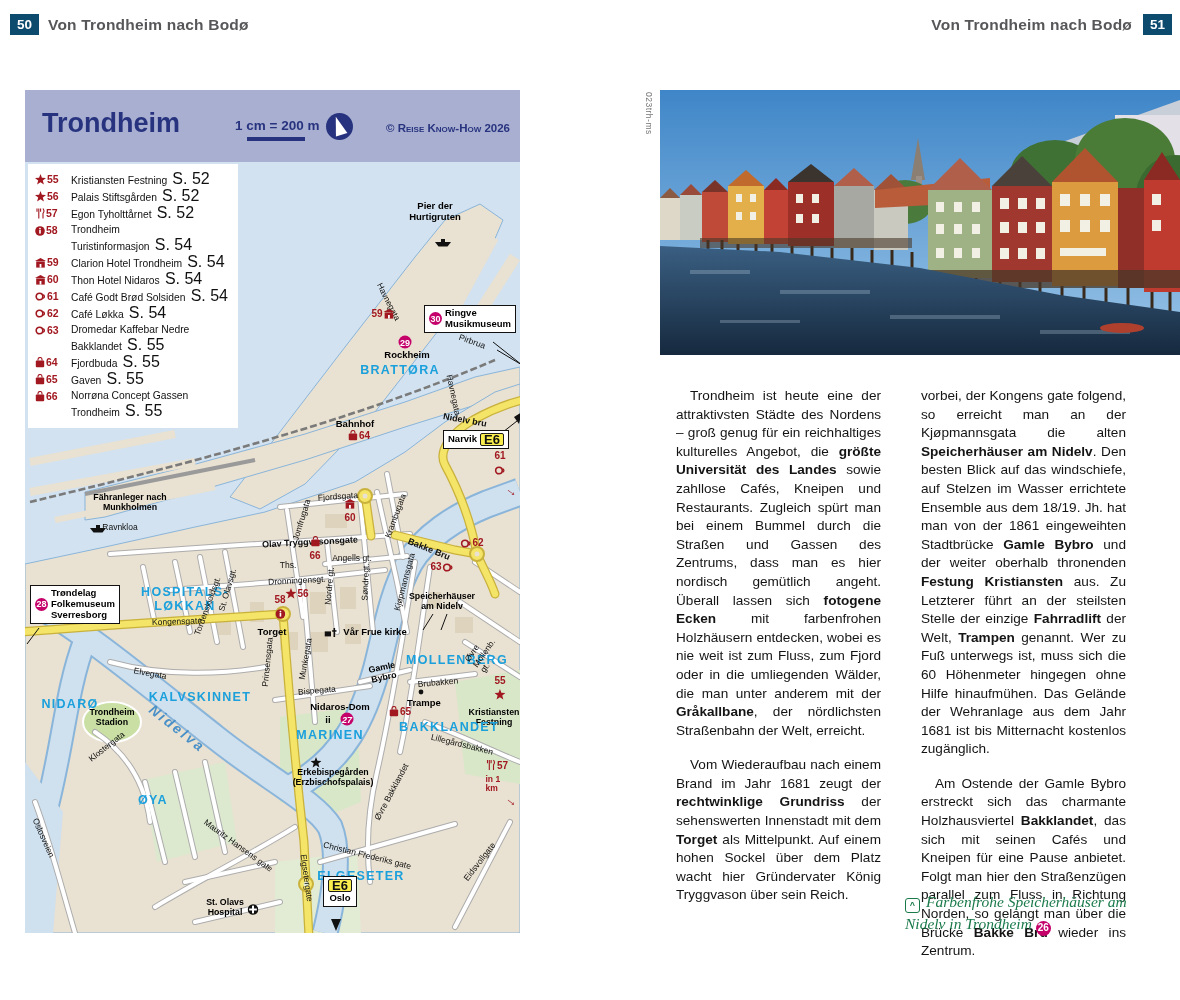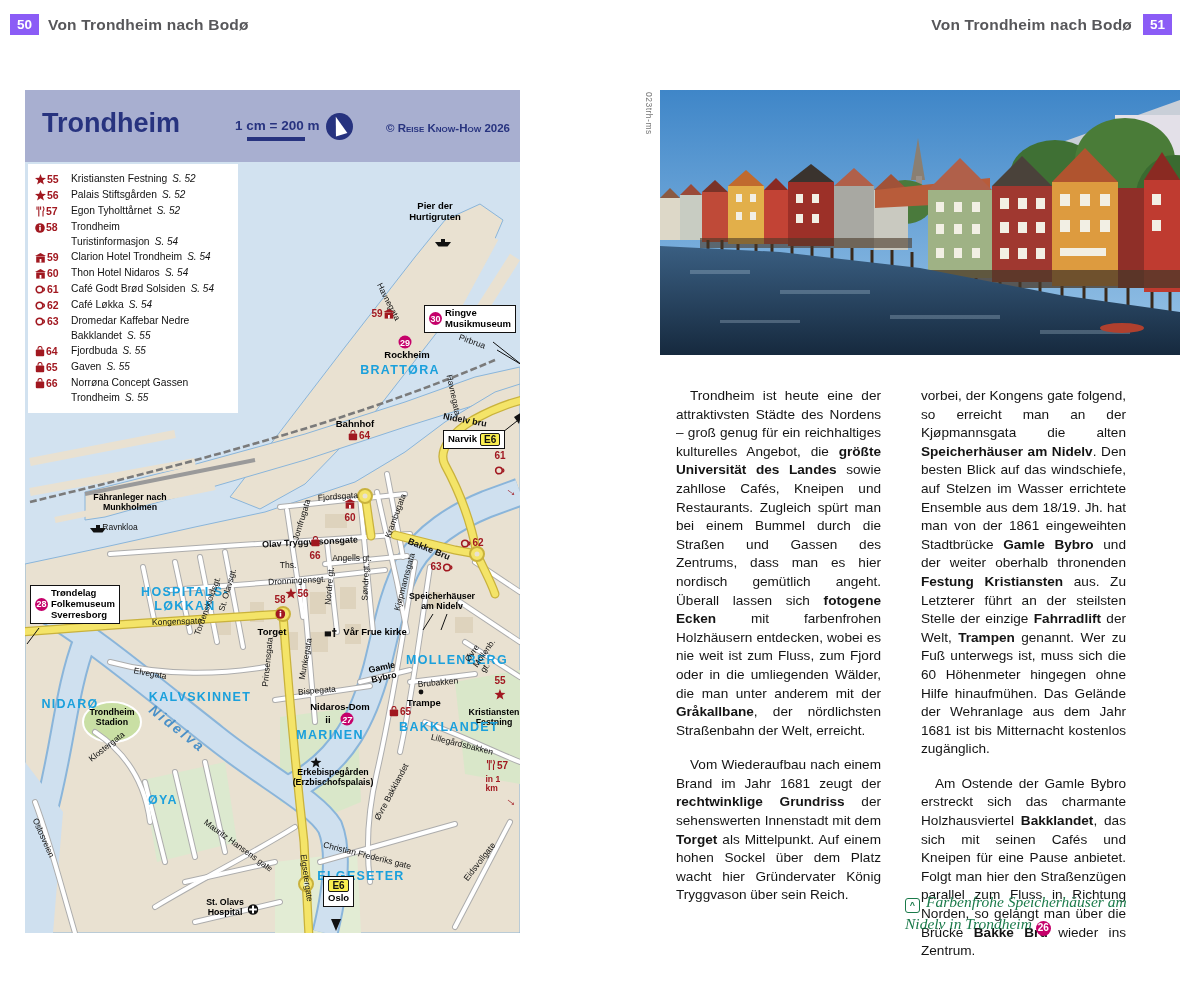--- a/index.html
+++ b/index.html
@@ -1,55 +1,55 @@
 <!DOCTYPE html>
 <html><head>
 <meta charset="utf-8">
 <style>
   html,body{margin:0;padding:0;}
   body{width:1180px;height:1000px;position:relative;background:#fff;
        font-family:"Liberation Sans",sans-serif;overflow:hidden;}
   
-  .pgbox{position:absolute;top:14px;width:29px;height:21px;background:#8b5cf6;color:#fff;
+  .pgbox{position:absolute;top:14px;width:29px;height:21px;background:#0c4a6e;color:#fff;
          font-weight:bold;font-size:13.5px;display:flex;align-items:center;justify-content:center;}
   .pgtitle{position:absolute;top:16px;font-weight:bold;font-size:15.5px;color:#57575a;letter-spacing:.2px;}
   
   #map{position:absolute;left:25px;top:90px;width:495px;height:843px;}
   #map-header{position:absolute;left:0;top:0;width:495px;height:72px;background:#a8afd0;}
   #map-title{position:absolute;left:17px;top:18px;font-size:27px;font-weight:bold;color:#27337f;}
   #map-scale{position:absolute;left:210px;top:28px;font-size:13.5px;font-weight:bold;color:#27337f;}
   #map-scalebar{position:absolute;left:222px;top:47px;width:58px;height:4px;background:#27337f;}
   #map-copy{position:absolute;right:10px;top:32px;font-size:11.5px;color:#27337f;font-variant:small-caps;font-weight:bold;}
   #compass{position:absolute;left:300px;top:22px;}
   #map-body{position:absolute;left:0;top:72px;width:495px;height:771px;background:#d2e2f0;overflow:hidden;}
   
   #legend{position:absolute;left:3px;top:2px;width:210px;background:#fff;padding:7px 4px 8px 7px;box-sizing:border-box;}
   .lrow{display:flex;align-items:flex-start;line-height:15px;}
   .lkey{width:36px;flex:none;display:flex;align-items:center;gap:1px;color:#a11820;font-weight:bold;font-size:10.5px;padding-top:1px;}
   .lname{font-size:10.3px;color:#111;white-space:pre-line;}
-  .lpage{font-size:10px;color:#111;font-style:italic;}
+  .lpage{font-size:16px;color:#111;}
   
   .m-lbl{position:absolute;white-space:pre-line;line-height:1.12;}
   .st{font-size:8.5px;color:#101010;}
   .stb{font-size:9px;font-weight:bold;color:#101010;}
   .pl{font-size:9.5px;font-weight:bold;color:#000;text-align:center;}
   .pl2{font-size:9.5px;font-weight:bold;color:#000;text-align:center;}
   .pl2s{font-size:8.8px;font-weight:bold;color:#000;text-align:center;}
   .dist{font-size:12.5px;font-weight:bold;color:#1ba0dc;letter-spacing:1.3px;text-align:center;}
   .wat{font-size:14px;font-weight:bold;font-style:italic;color:#4a90c8;letter-spacing:2.5px;}
   .rnum{color:#a11820;font-weight:bold;font-size:10px;line-height:1;}
   .rsm{color:#a11820;font-weight:bold;font-size:8.5px;line-height:1;}
   .mk{position:absolute;display:flex;align-items:center;gap:1px;}
   .mkcol{flex-direction:column;gap:0;}
   .pink{width:13px;height:13px;border-radius:50%;background:#c5016a;color:#fff;font-size:9px;
         font-weight:bold;display:flex;align-items:center;justify-content:center;flex:none;}
   .callout{position:absolute;background:#fff;border:1px solid #111;padding:2px 4px;
            font-size:9.5px;font-weight:bold;color:#000;line-height:1.15;display:flex;gap:3px;align-items:center;}
   .e6badge{display:inline-block;background:#f9ed4e;border:1.5px solid #1a1a1a;border-radius:2px;
-           font-weight:bold;font-size:10px;color:#111;padding:0 3px;line-height:11px;}
+           font-weight:bold;font-size:13px;color:#111;padding:0 3px;line-height:11px;}
   .rarw{position:absolute;color:#a11820;font-weight:bold;font-size:13px;line-height:1;}
   
   #photo{position:absolute;left:660px;top:90px;width:520px;height:265px;overflow:hidden;}
   #credit{position:absolute;left:644px;top:92px;font-size:8.5px;color:#777;
           writing-mode:vertical-rl;letter-spacing:.5px;}
   
   .col{position:absolute;top:371px;width:237px;font-size:13.6px;line-height:18.6px;color:#141414;
        text-align:justify;}
   #col1{left:660px;}
   #col2{left:905px;}
@@ -433,21 +433,21 @@
         <div class="m-lbl pl" style="left: 399px; top: 541px; transform: translate(-50%, -50%) rotate(0deg);">Trampe</div>
         <div class="m-lbl dist" style="left: 432px; top: 498px; transform: translate(-50%, -50%) rotate(0deg);">MOLLENBERG</div>
         <div class="m-lbl st" style="left: 460px; top: 490px; transform: translate(-50%, -50%) rotate(-55deg);">Øvre Mollenb. gt.</div>
         <div class="m-lbl pl2s" style="left: 469px; top: 556px; transform: translate(-50%, -50%) rotate(0deg);">Kristiansten
 Festning</div>
         <div class="m-lbl dist" style="left: 424px; top: 565px; transform: translate(-50%, -50%) rotate(0deg);">BAKKLANDET</div>
         <div class="m-lbl st" style="left: 437px; top: 583px; transform: translate(-50%, -50%) rotate(14deg);">Lillegårdsbakken</div>
         <div class="m-lbl pl2s" style="left: 308px; top: 616px; transform: translate(-50%, -50%) rotate(0deg);">Erkebispegården
 (Erzbischofspalais)</div>
         <div class="m-lbl st" style="left: 367px; top: 630px; transform: translate(-50%, -50%) rotate(-62deg);">Øvre Bakklandet</div>
-        <div class="m-lbl dist" style="left: 138px; top: 638px; transform: translate(-50%, -50%) rotate(0deg);">ØYA</div>
+        <div class="m-lbl dist" style="left: 128px; top: 638px; transform: translate(-50%, -50%) rotate(0deg);">ØYA</div>
         <div class="m-lbl st" style="left: 213px; top: 684px; transform: translate(-50%, -50%) rotate(36deg);">Mauritz Hansens gate</div>
         <div class="m-lbl st" style="left: 281px; top: 716px; transform: translate(-50%, -50%) rotate(82deg);">Elgsetergate</div>
         <div class="m-lbl st" style="left: 342px; top: 694px; transform: translate(-50%, -50%) rotate(14deg);">Christian Frederiks gate</div>
         <div class="m-lbl dist" style="left: 336px; top: 714px; transform: translate(-50%, -50%) rotate(0deg);">ELGESETER</div>
         <div class="m-lbl pl2s" style="left: 200px; top: 746px; transform: translate(-50%, -50%) rotate(0deg);">St. Olavs
 Hospital</div>
         <div class="m-lbl st" style="left: 455px; top: 700px; transform: translate(-50%, -50%) rotate(-52deg);">Eidsvollgate</div>
         <div class="m-lbl st" style="left: 18px; top: 676px; transform: translate(-50%, -50%) rotate(66deg);">Oslosveien</div>
         <div class="mk mkcol" style="left: 475px; top: 528px; transform: translate(-50%, -50%);">
           <span class="rnum">55</span>

